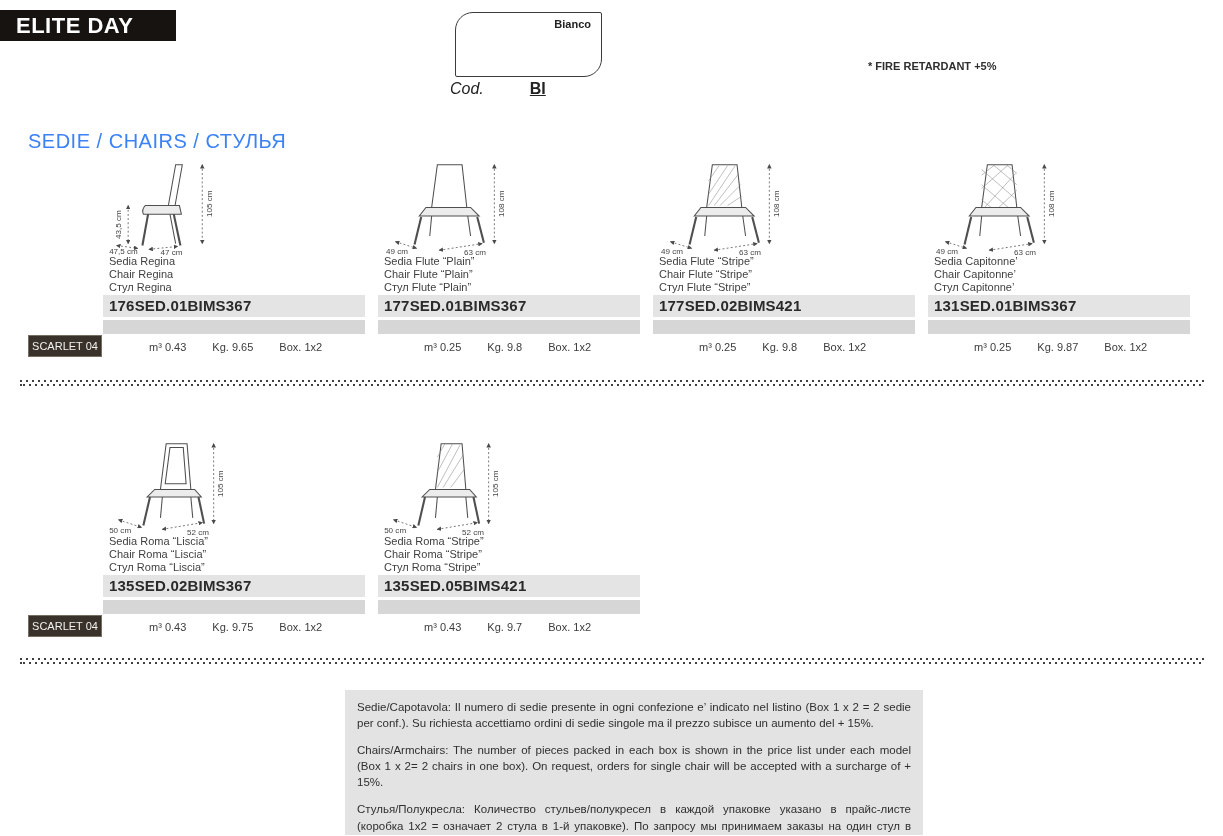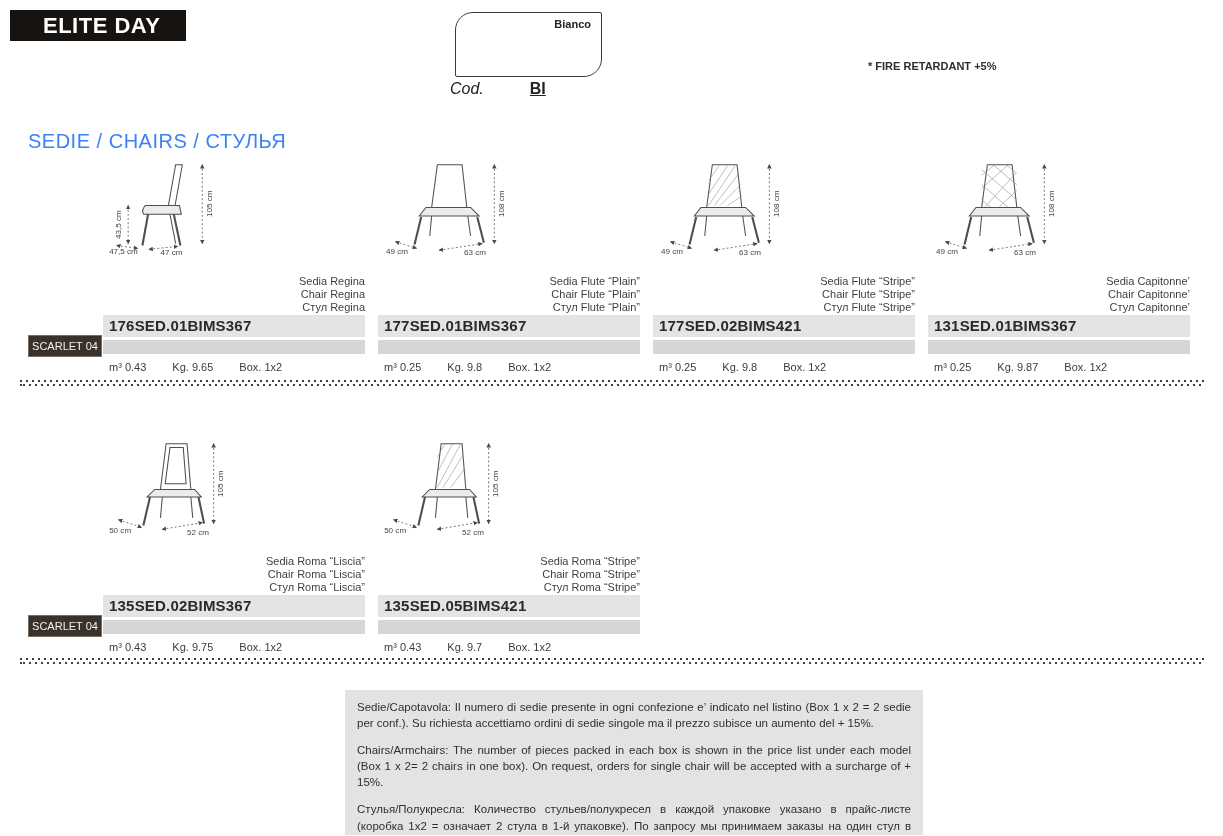--- a/index.html
+++ b/index.html
@@ -1,43 +1,43 @@
 <!DOCTYPE html>
 <html><head>
 <meta charset="utf-8">
 <style>
   html,body { margin:0; padding:0; background:#fff; }
   .page { position:relative; width:1223px; height:836px; background:#ffffff;
           font-family:"Liberation Sans", sans-serif; color:#3c3c3c; overflow:hidden; }
 
   
-  .brand-banner { position:absolute; left:10px; top:10px; width:176px; height:31px;
+  .brand-banner { position:absolute; left:0; top:10px; width:176px; height:31px;
                   background:#161311; color:#ffffff; font-size:22px; font-weight:700;
-                  line-height:31px; padding-left:33px; letter-spacing:0.5px; box-sizing:border-box; }
+                  line-height:31px; padding-left:16px; letter-spacing:0.5px; box-sizing:border-box; }
   .swatch { position:absolute; left:455px; top:12px; width:145px; height:63px;
             border:1.5px solid #3c3c3c; border-radius:18px 2px 18px 2px; background:#fff; }
   .swatch-label { position:absolute; top:5px; right:10px; font-size:11px; font-weight:700; color:#222; }
   .cod-line { position:absolute; left:450px; top:80px; font-size:16px; color:#222; }
   .cod-line .cod { font-style:italic; }
   .cod-line .codval { font-weight:700; text-decoration:underline; margin-left:6px; font-style:normal;padding-left:40px; }
   .fire-note { position:absolute; left:868px; top:60px; font-size:11px; font-weight:700; color:#2e2e2e; }
   .page-title { position:absolute; left:28px; top:130px; font-size:20px; color:#3b82f6; letter-spacing:0.5px; }
 
   
   .prow { position:absolute; left:0; width:1137px; height:230px; }
   .row1 { top:160px; } .row2 { top:440px; }
   .cell { position:absolute; top:0; width:262px; }
   .c1 { left:103px; } .c2 { left:378px; } .c3 { left:653px; } .c4 { left:928px; }
   .diagram { height:95px; }
-  .names { height:40px; margin-top:20px; padding-left:6px;text-align:right; }
+  .names { height:40px; padding-left:6px; }
   .pname { font-size:11px; line-height:13px; color:#3f3f3f; }
   .code-band { height:22px; background:#e4e4e4; }
   .code { font-size:15px; font-weight:700; color:#2a2a2a; line-height:22px; padding-left:6px; letter-spacing:0.2px; }
   .sub-band { height:14px; margin-top:3px; background:#d6d6d6; }
-  .specs { margin-top:7px; padding-left:6px; font-size:11px; color:#3c3c3c; }
+  .specs { margin-top:7px; padding-left:6px; font-size:11px; color:#3c3c3c;margin-left:40px; }
   .spec { margin-right:26px; }
 
   .finish-badge { position:absolute; left:28px; width:74px; height:22px; box-sizing:border-box;
                   background:#39322b; border:1px solid #776f64; color:#f3f1ee;
                   font-size:11px; text-align:center; line-height:20px;margin-top:20px; }
   .fb1 { top:315px; } .fb2 { top:595px; }
 
   .dotsep { position:absolute; left:20px; width:1185px; height:6px;
     background-image:
       repeating-linear-gradient(90deg,#3e3e3e 0 2px,transparent 2px 6px),

